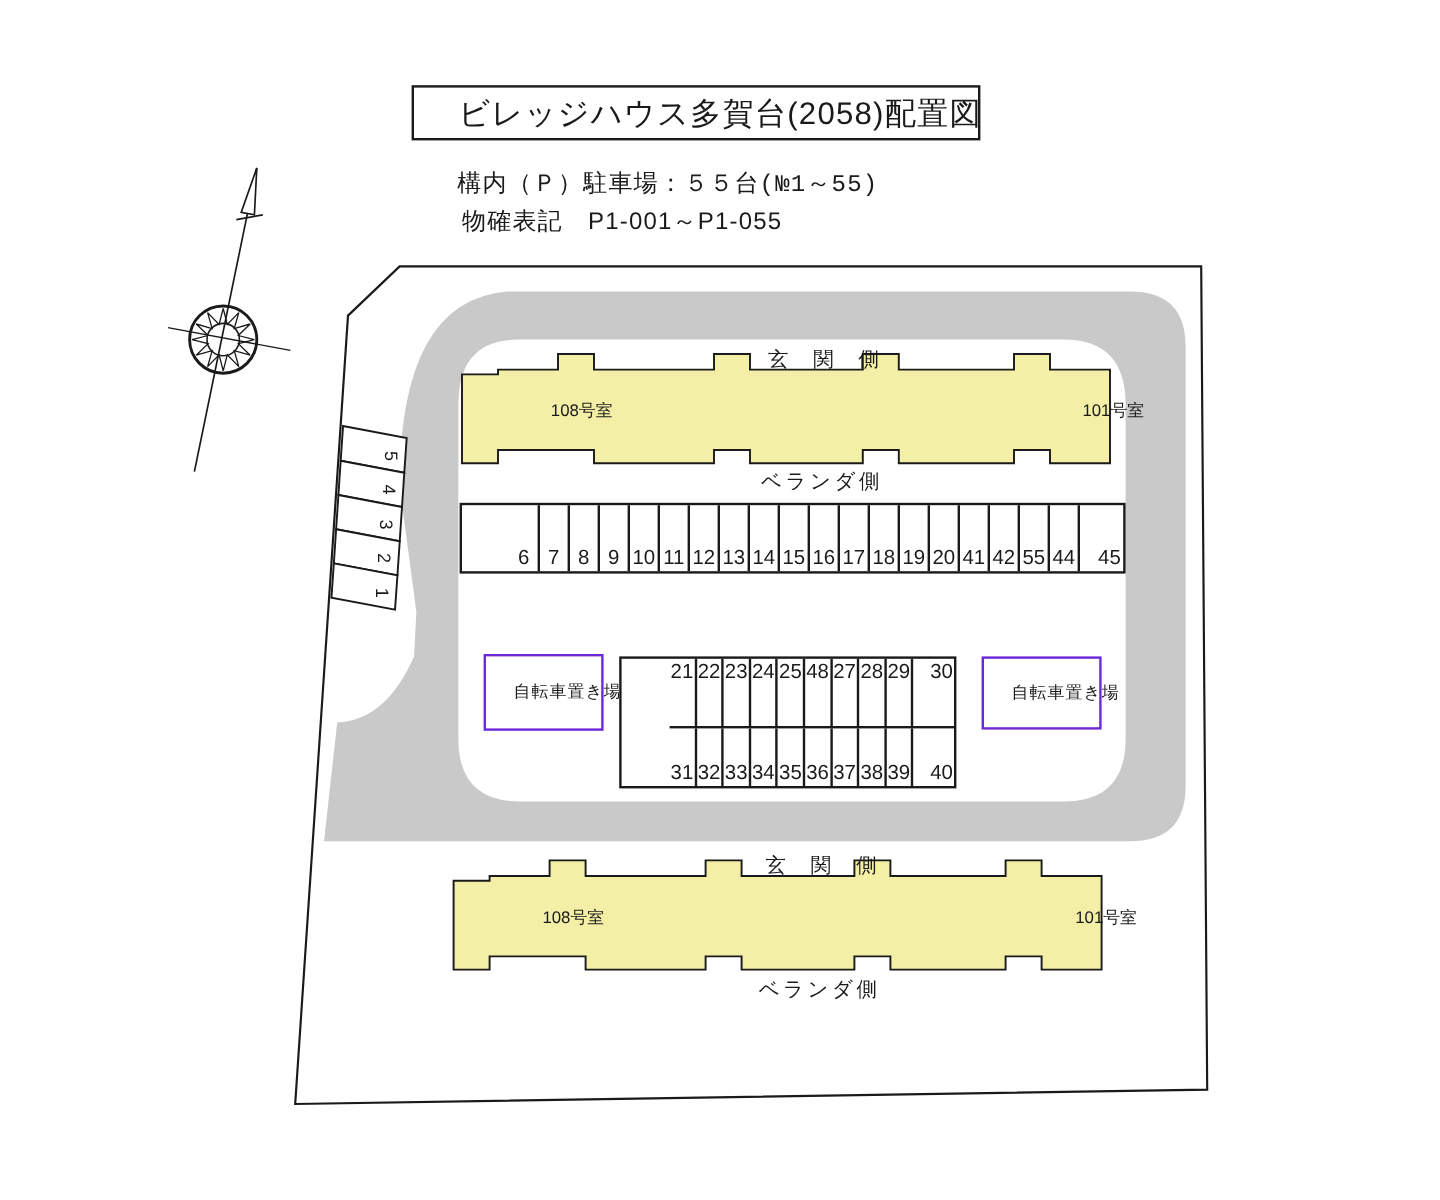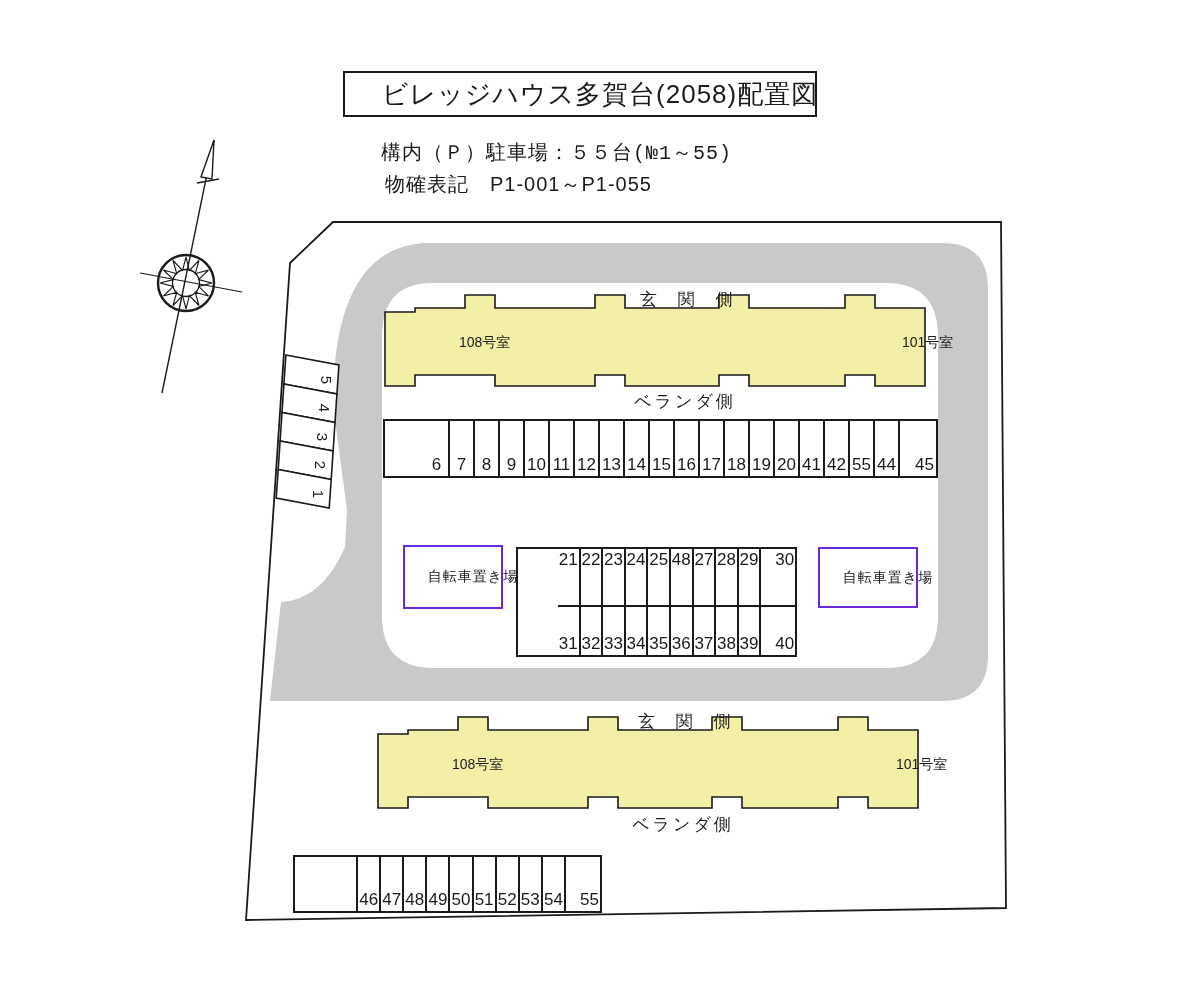--- a/index.html
+++ b/index.html
@@ -162,28 +162,14 @@
         <div class="cell">36</div>
         <div class="cell">37</div>
         <div class="cell">38</div>
         <div class="cell">39</div>
         <div class="cell">40</div>
       </div>
   </div>
 
   <div class="abs bike-box" style="left:818px;top:547px;width:100px;height:61px;">自転車置き場</div>
 
-  <div class="abs prow num-bottom" style="left:293px;top:855px;width:309px;height:58px;">
-
-  <div class="cell"></div>
-      <div class="cell">46</div>
-      <div class="cell">47</div>
-      <div class="cell">48</div>
-      <div class="cell">49</div>
-      <div class="cell">50</div>
-      <div class="cell">51</div>
-      <div class="cell">52</div>
-      <div class="cell">53</div>
-      <div class="cell">54</div>
-      <div class="cell">55</div>
-    </div>
 
 </div>
 
 </body></html>

